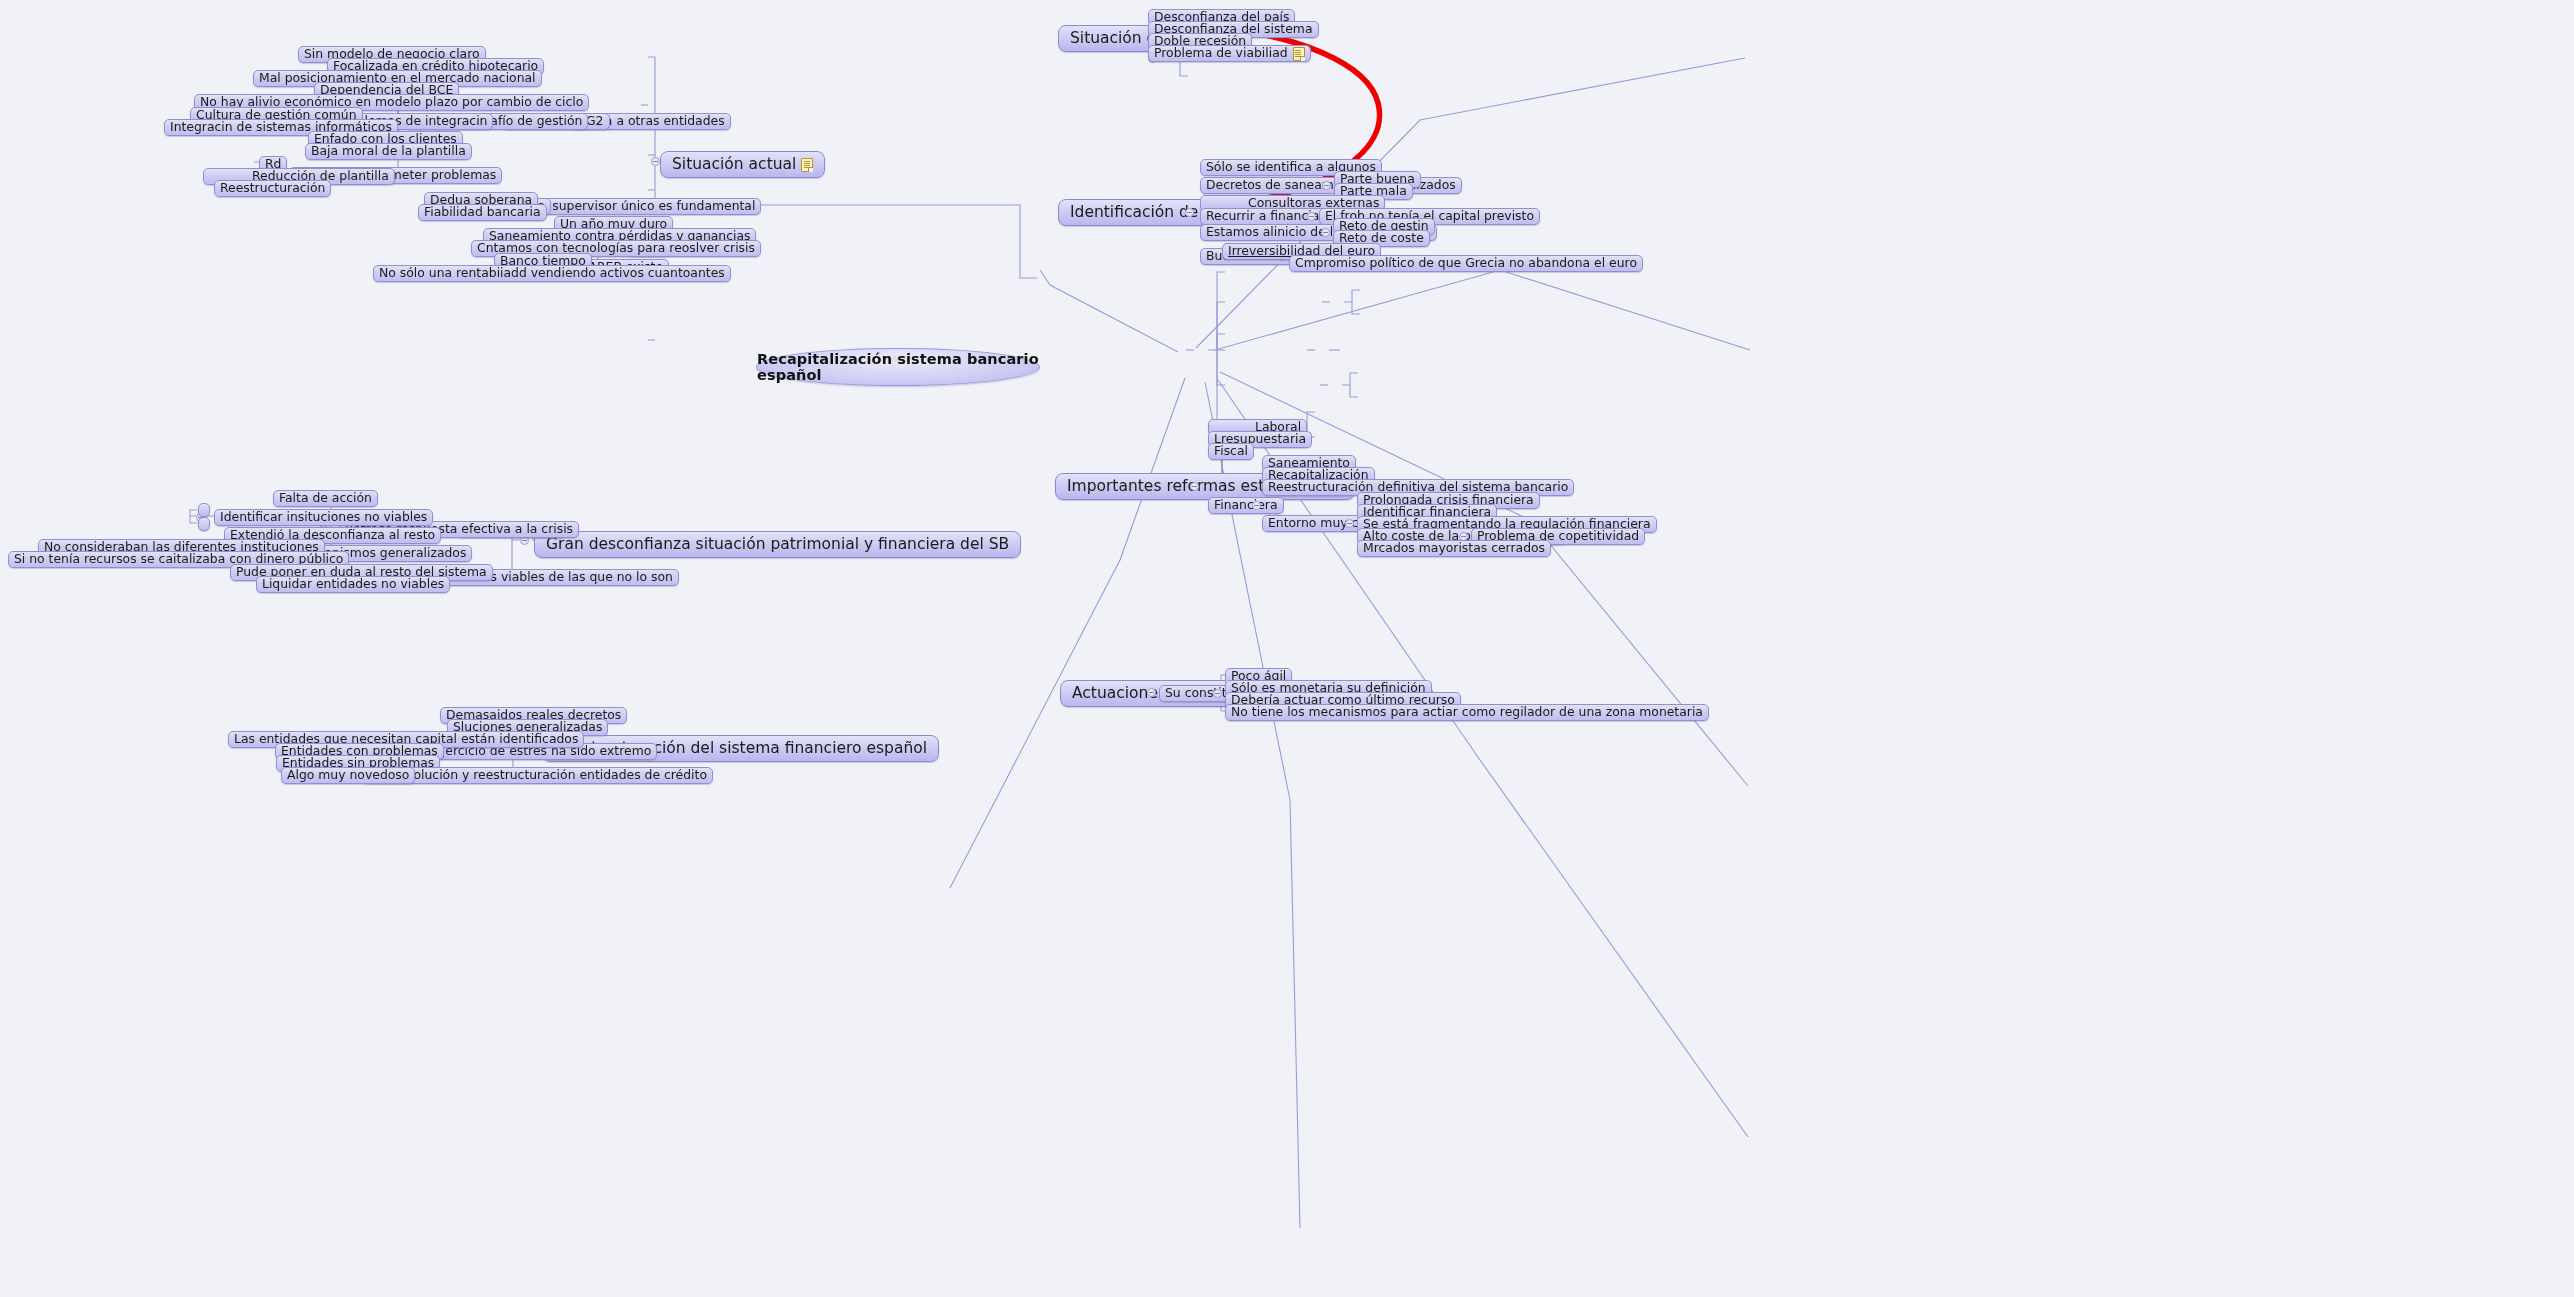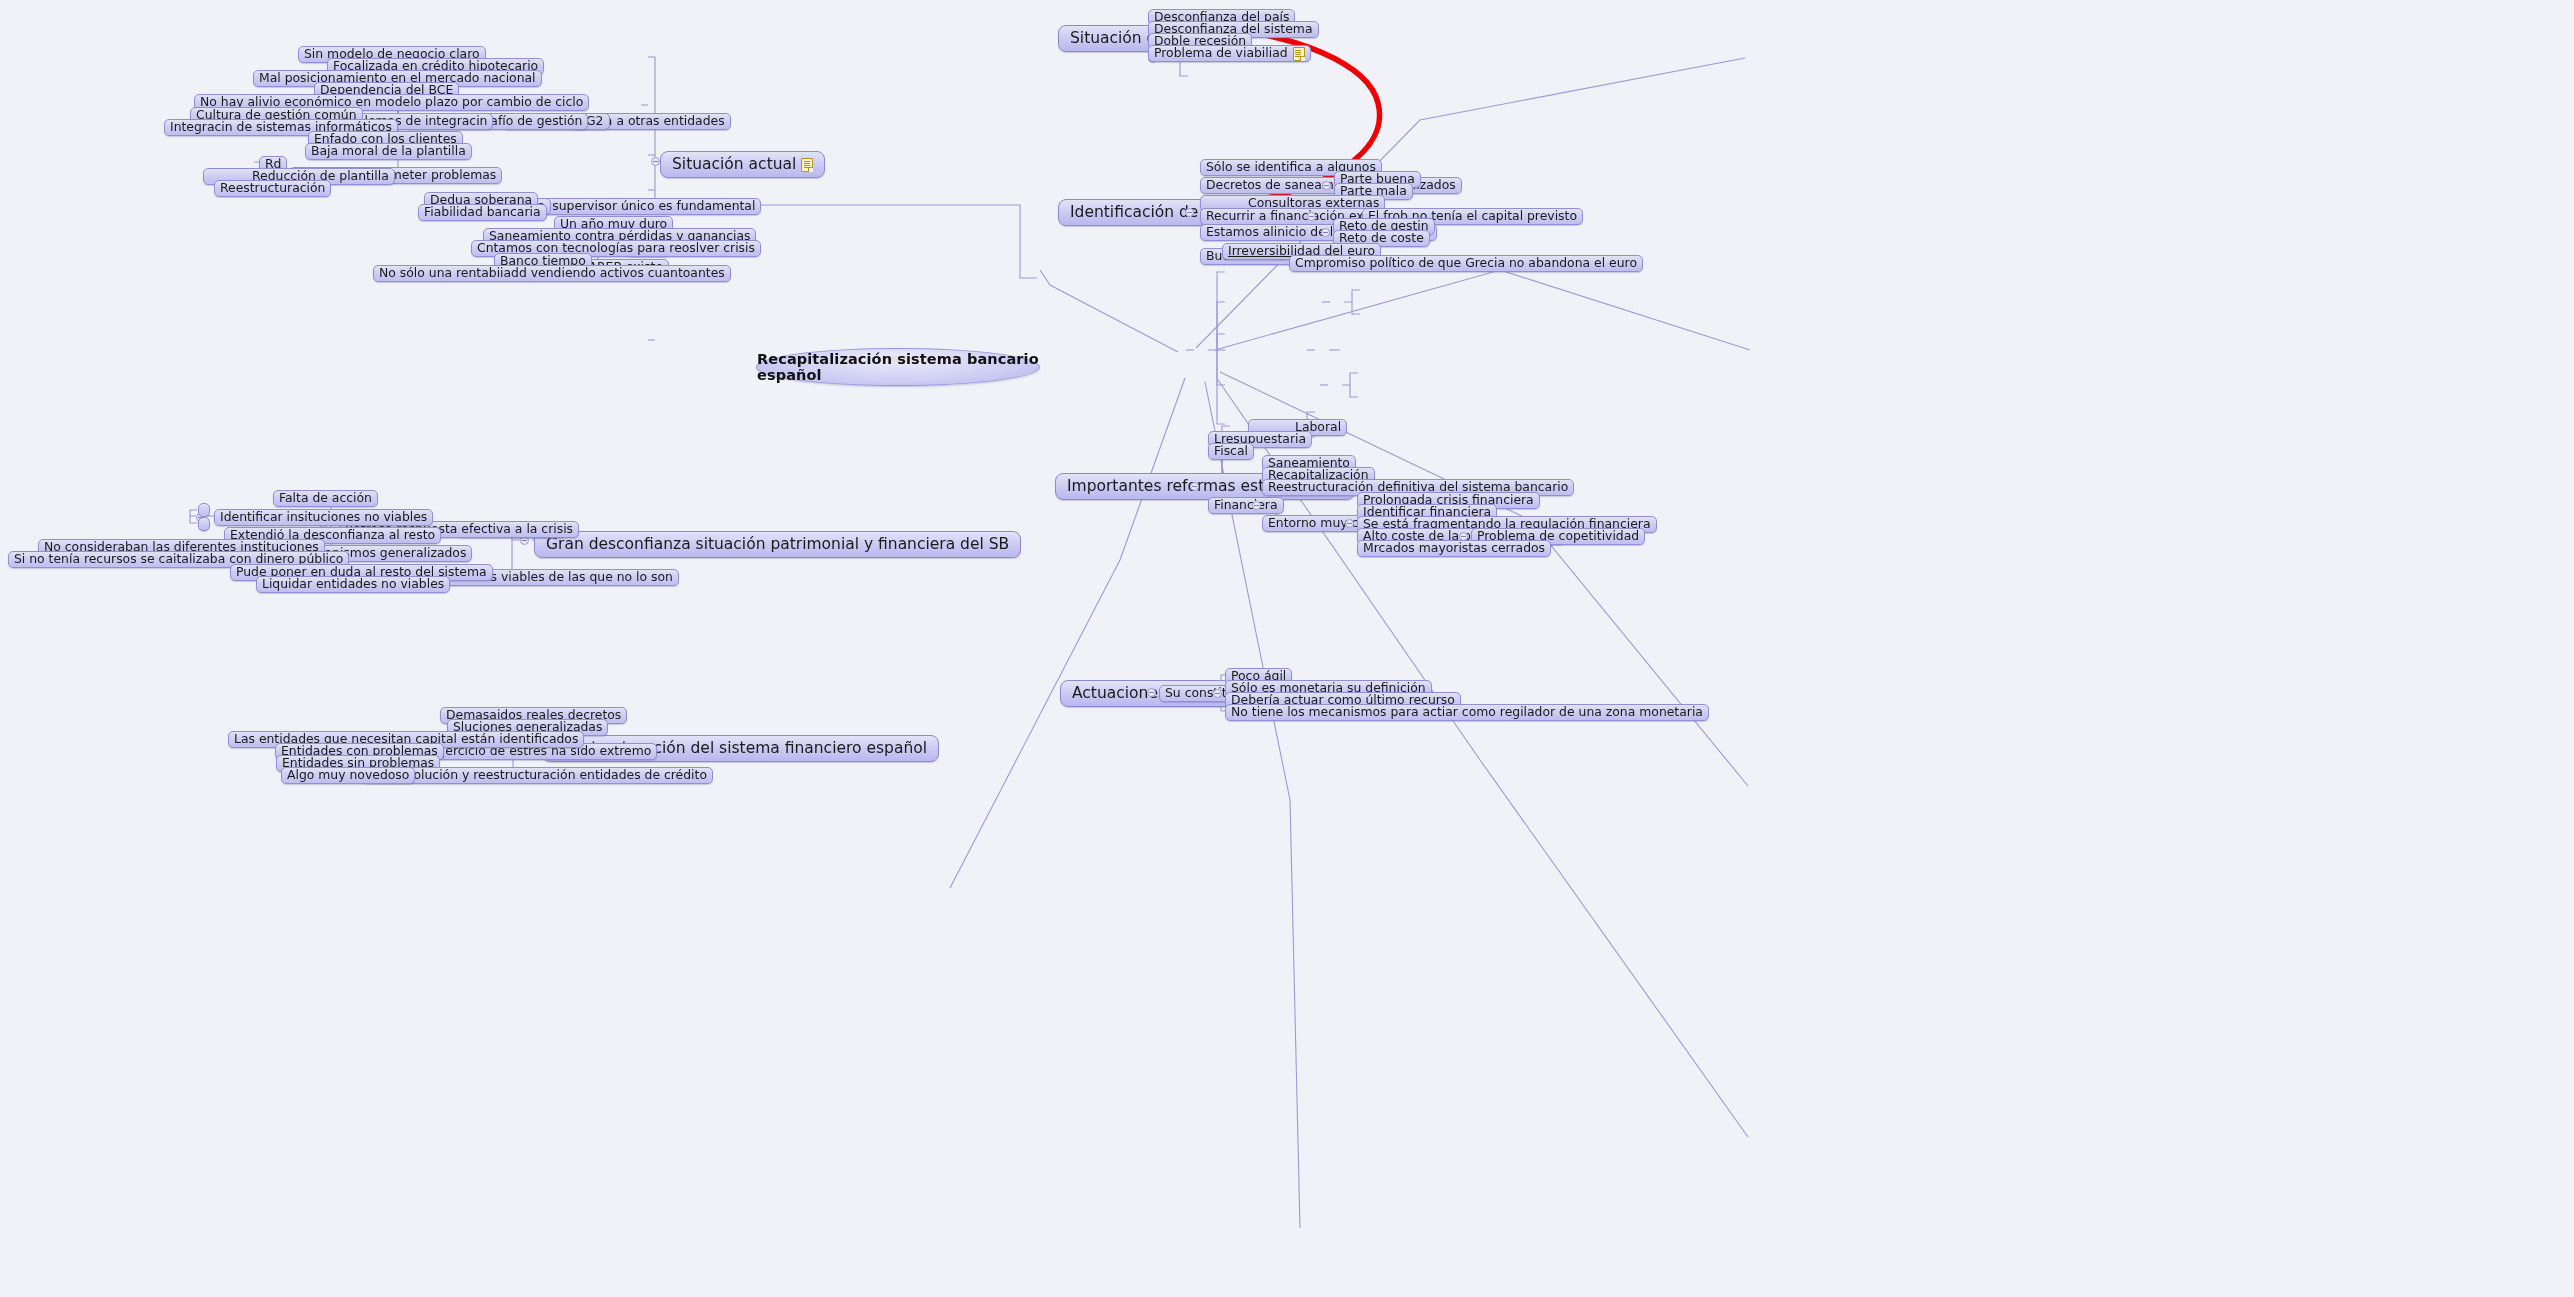--- a/index.html
+++ b/index.html
@@ -279,21 +279,21 @@
   <div class="node leaf" style="left:1200px;top:159px;">Sólo se identifica a algunos</div>
   <div class="node leaf" style="left:1200px;top:177px;">Decretos de saneamiento generalizados</div>
   <div class="bub" style="left:1322px;top:181px;"></div>
   <div class="node leaf" style="left:1334px;top:171px;">Parte buena</div>
   <div class="node leaf" style="left:1334px;top:183px;">Parte mala</div>
 
   <div class="node leaf" style="left:1200px;top:195px;padding-left:47px;">Consultoras externas</div>
 
   <div class="node leaf" style="left:1200px;top:208px;">Recurrir a financiación externa</div>
   <div class="bub" style="left:1307px;top:212px;"></div>
-  <div class="node leaf" style="left:1319px;top:208px;margin-left:43px;">El frob no tenía el capital previsto</div>
+  <div class="node leaf" style="left:1319px;top:208px;">El frob no tenía el capital previsto</div>
 
   <div class="node leaf" style="left:1200px;top:224px;">Estamos alinicio de la restrictiración</div>
   <div class="bub" style="left:1321px;top:228px;"></div>
   <div class="node leaf" style="left:1333px;top:218px;">Reto de gestin</div>
   <div class="node leaf" style="left:1333px;top:230px;">Reto de coste</div>
 
   <div class="node leaf" style="left:1200px;top:248px;">Buena reacción europea</div>
   <div class="bub" style="left:1277px;top:252px;"></div>
   <div class="node leaf" style="left:1222px;top:243px;text-decoration:underline;">Irreversibilidad del euro</div>
   <div class="node leaf" style="left:1289px;top:255px;">Cmpromiso político de que Grecia no abandona el euro</div>
@@ -344,21 +344,21 @@
   <div class="node leaf" style="left:483px;top:228px;">Saneamiento contra pérdidas y ganancias</div>
   <div class="node leaf" style="left:471px;top:240px;">Cntamos con tecnologías para reoslver crisis</div>
   <div class="node leaf" style="left:556px;top:259px;">La SAREB existe</div>
   <div class="bub" style="left:536px;top:263px;"></div>
   <div class="node leaf" style="left:494px;top:253px;">Banco tiempo</div>
   <div class="node leaf" style="left:373px;top:265px;">No sólo una rentabiiadd vendiendo activos cuantoantes</div>
 
   <div class="node main" style="left:1055px;top:473px;">Importantes reformas estructurales</div>
   <div class="bub" style="left:1190px;top:482px;"></div>
 
-  <div class="node leaf" style="left:1248px;top:419px;padding-left:46px;">Laboral</div>
+  <div class="node leaf" style="left:1208px;top:419px;padding-left:46px;">Laboral</div>
   <div class="node leaf" style="left:1208px;top:431px;">Lresupuestaria</div>
   <div class="node leaf" style="left:1208px;top:443px;">Fiscal</div>
   <div class="node leaf" style="left:1208px;top:497px;">Financiera</div>
   <div class="bub" style="left:1252px;top:501px;"></div>
 
   <div class="node leaf" style="left:1262px;top:455px;">Saneamiento</div>
   <div class="node leaf" style="left:1262px;top:467px;">Recapitalización</div>
   <div class="node leaf" style="left:1262px;top:479px;">Reestructuración definitiva del sistema bancario</div>
   <div class="node leaf" style="left:1262px;top:515px;">Entorno muy complincado</div>
   <div class="bub" style="left:1345px;top:519px;"></div>

